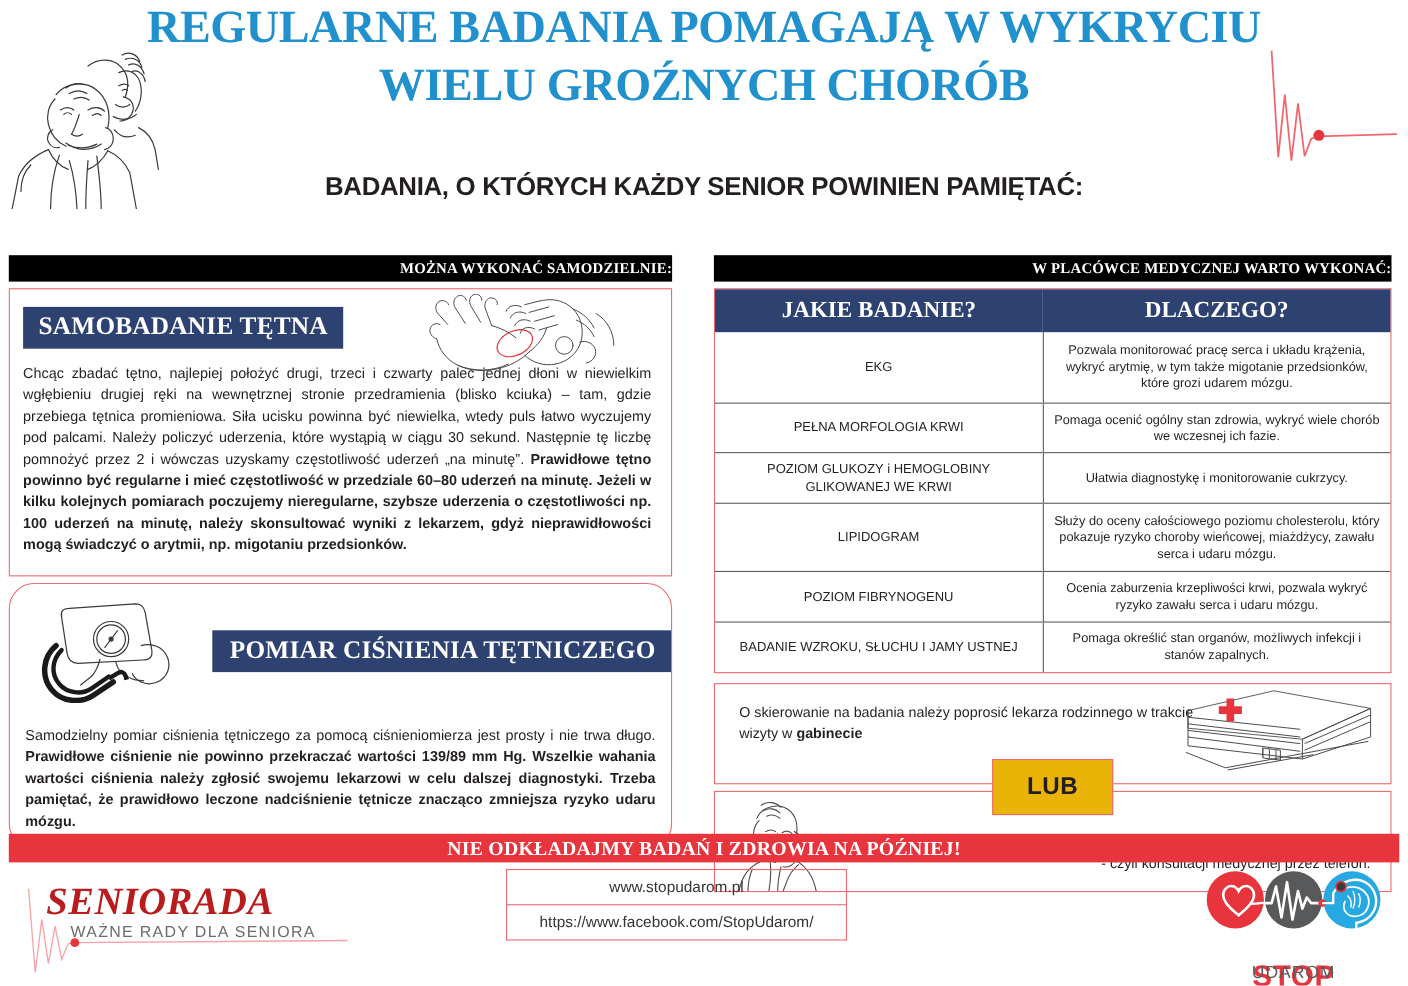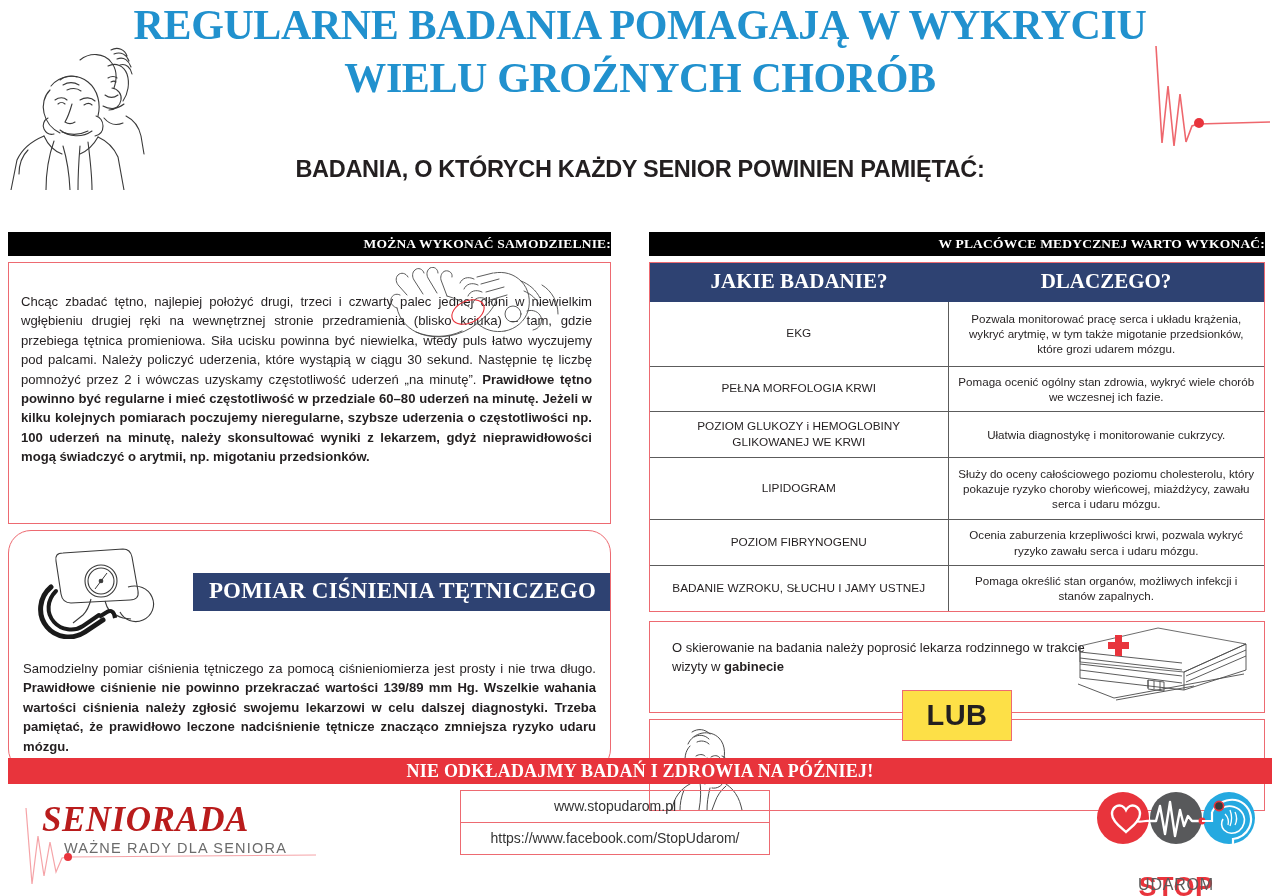--- a/index.html
+++ b/index.html
@@ -117,23 +117,23 @@
   .ref-txt b { font-weight: bold; }
   .hospital-art { position: absolute; right: 10px; top: 4px; width: 180px; height: 82px; }
   .phone-art { position: absolute; left: 14px; top: 4px; width: 90px; height: 86px; }
   .ref-b-txt {
     position: absolute; right: 18px; top: 36px; text-align: right;
     font-size: 13px; line-height: 19px; color: #231f20;
   }
   .lub {
     position: absolute; left: 50%; transform: translateX(-50%);
     top: 69px; width: 110px; height: 51px;
-    border: 1.6px solid #ED6A71; background: #fde047;
+    border: 1.6px solid #ED6A71; background: #eab308;
     display: flex; align-items: center; justify-content: center;
-    font-size: 29px; font-weight: bold; color: #231f20; letter-spacing: 0.5px;
+    font-size: 22px; font-weight: bold; color: #231f20; letter-spacing: 0.5px;
     z-index: 5;
   }
 
   
   .footbar {
     position: absolute; left: 8px; top: 758px; width: 1264px; height: 26px;
     background: #E8343C; color: #fff; text-align: center;
     font-family: "Liberation Serif", serif; font-weight: bold;
     font-size: 18px; line-height: 26px; letter-spacing: 0.2px;
   }
@@ -250,20 +250,21 @@
             <path d="M95 10 l16 -4 M99 17 l18 -5 M104 25 l18 -5 M108 33 l17 -5"></path>
             <path d="M112 6 c10 -2 20 1 27 8 c8 8 10 20 7 30 c-3 10 -12 18 -23 20"></path>
             <path d="M123 64 c-10 2 -21 -1 -28 -8"></path>
             <path d="M139 14 c8 3 15 9 19 17 M142 24 c7 3 13 8 16 15"></path>
             <circle cx="131" cy="47" r="8"></circle>
             <path d="M145 44 c6 -2 12 1 14 6 c2 6 -2 12 -8 13"></path>
             <path d="M160 18 c10 6 16 17 16 29"></path>
           </g>
         </svg>
 
+        <div class="navy-head">SAMOBADANIE TĘTNA</div>
 
         <div class="body-txt">
           <span>Chcąc zbadać tętno, najlepiej położyć drugi, trzeci i czwarty palec jednej dłoni w niewielkim wgłębieniu drugiej ręki na wewnętrznej stronie przedramienia (blisko kciuka) – tam, gdzie przebiega tętnica promieniowa. Siła ucisku powinna być niewielka, wtedy puls łatwo wyczujemy pod palcami. Należy policzyć uderzenia, które wystąpią w ciągu 30 sekund. Następnie tę liczbę pomnożyć przez 2 i wówczas uzyskamy częstotliwość uderzeń „na minutę”. </span><b>Prawidłowe tętno powinno być regularne i mieć częstotliwość w przedziale 60–80 uderzeń na minutę. Jeżeli w kilku kolejnych pomiarach poczujemy nieregularne, szybsze uderzenia o częstotliwości np. 100 uderzeń na minutę, należy skonsultować wyniki z lekarzem, gdyż nieprawidłowości mogą świadczyć o arytmii, np. migotaniu przedsionków.</b>
         </div>
       </div>
 
       <div class="panel p2">
         <svg class="bp-art" viewBox="0 0 134 96">
           <g fill="none" stroke="#3a3a3a" stroke-width="1.1" stroke-linejoin="round">
             <path d="M38 10 L98 6 c6 0 8 3 9 8 l6 34 c1 6 -2 9 -8 9 L46 60 c-6 0 -9 -3 -10 -9 L31 18 c-1 -5 1 -8 7 -8 z"></path>
@@ -364,20 +365,21 @@
               <path d="M36 58 c1 8 1 17 -1 28"></path>
               <path d="M20 66 c-3 7 -4 14 -4 20"></path>
               <path d="M62 62 c-5 4 -9 10 -11 16 l-3 8"></path>
               <path d="M52 52 c6 -4 9 -11 8 -18"></path>
               <path d="M56 46 c4 2 6 7 4 11 c-2 5 -7 8 -12 7"></path>
               <path d="M46 64 c-2 8 -3 15 -3 22"></path>
             </g>
           </svg>
           <div class="ref-b-txt">
             <div><span>podczas </span><b>teleporady</b></div>
+            <div>- czyli konsultacji medycznej przez telefon.</div>
           </div>
         </div>
 
         <div class="lub">LUB</div>
       </div>
     </div>
   </div>
 
   <div class="footbar">NIE ODKŁADAJMY BADAŃ I ZDROWIA NA PÓŹNIEJ!</div>
 

